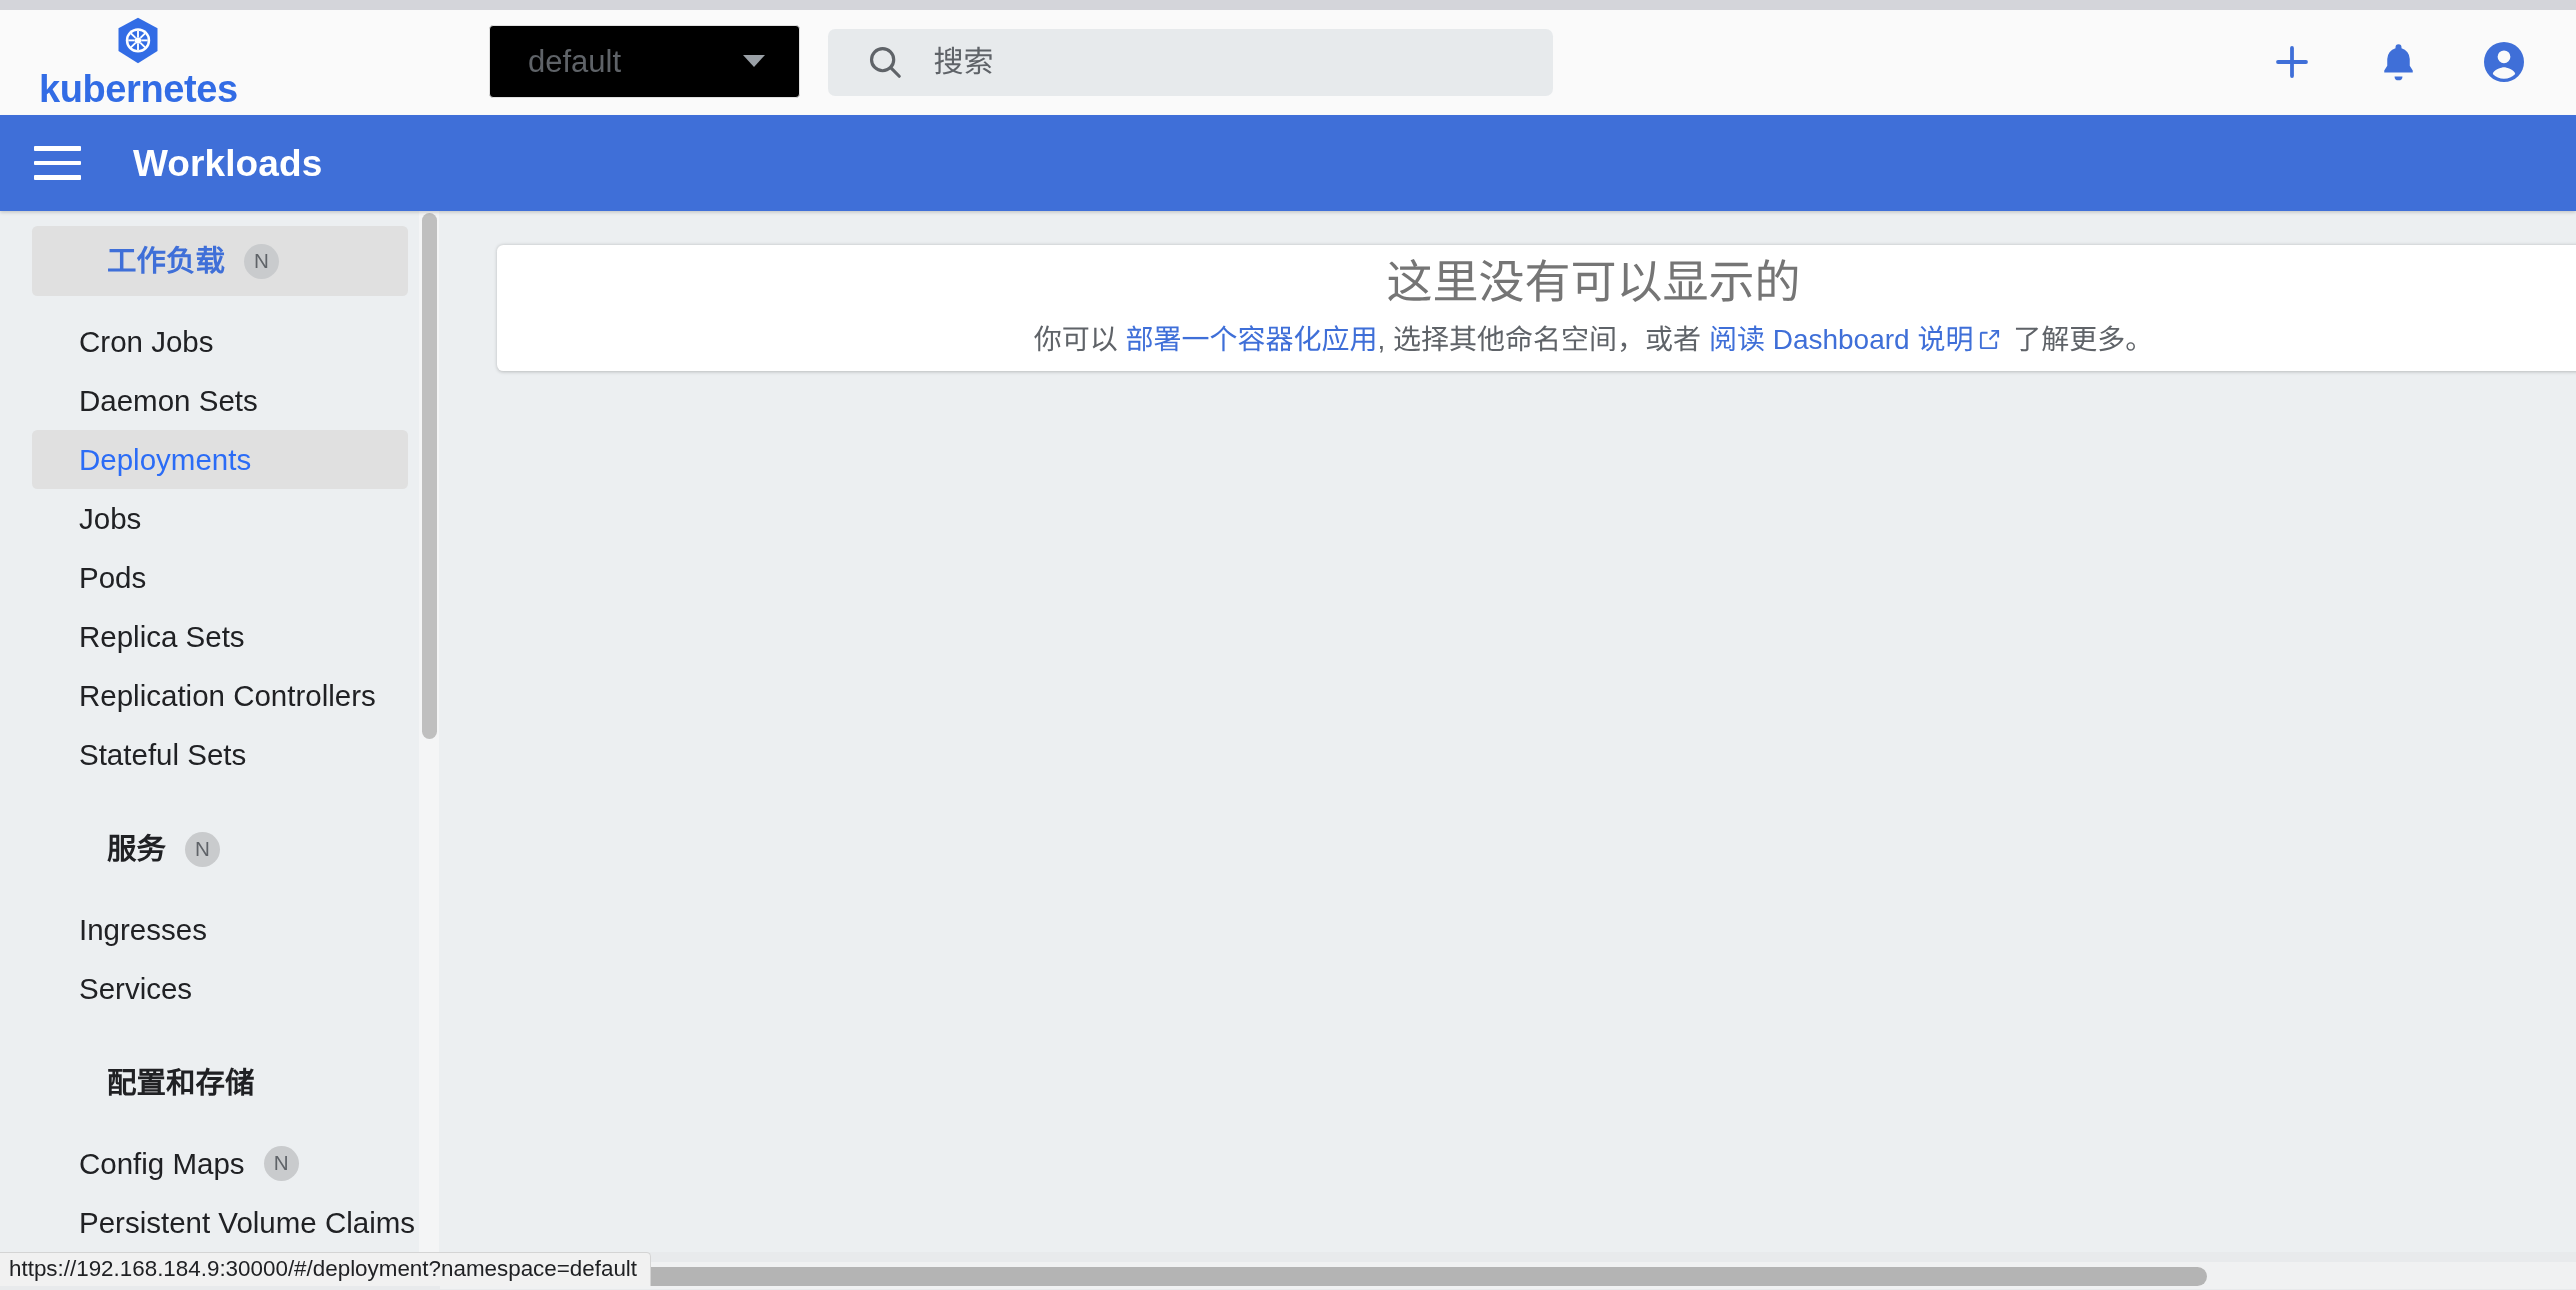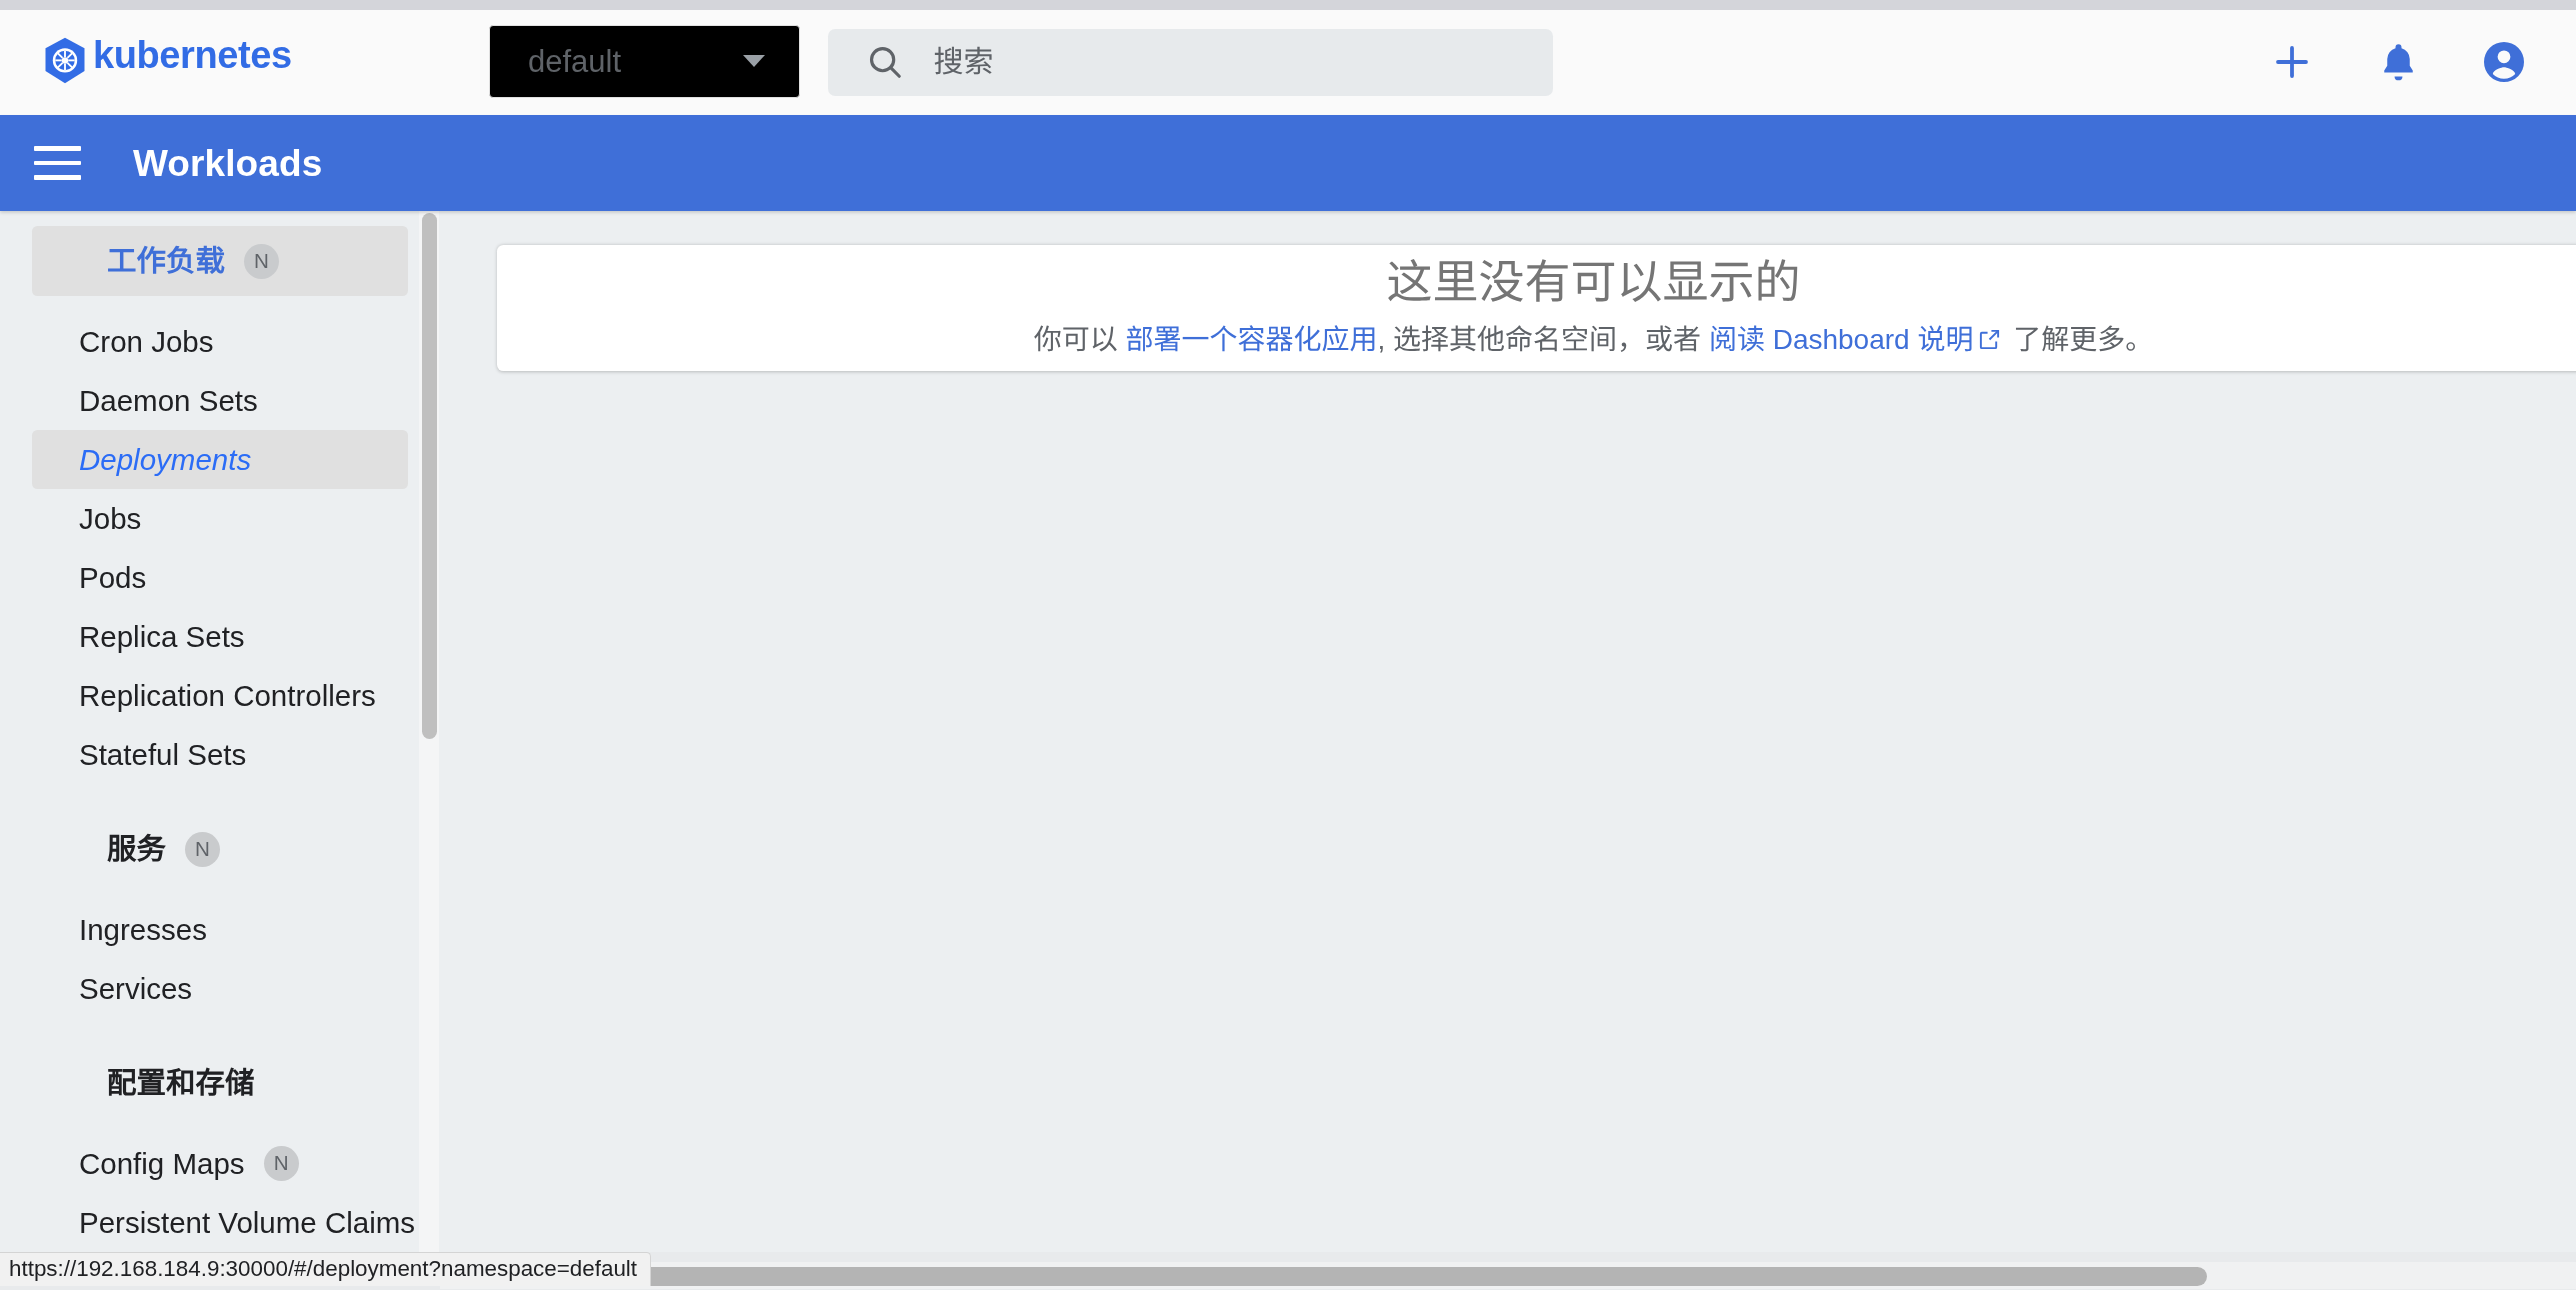--- a/index.html
+++ b/index.html
@@ -35,22 +35,24 @@
     top: 9.8px; left: 0;
     width: 2576px;
     height: 105px;
     background: #fafafa;
     display: flex;
     align-items: center;
   }
 
   .brand {
     display: flex;
+    align-items: center;
     margin-left: 39px;
     gap: 2px;
+    flex-direction: column;
   }
   .brand-logo { width: 52px; height: 52px; display: block; }
   .brand-name {
     font-size: 38px;
     font-weight: 700;
     color: #326ce5;
     letter-spacing: -0.4px;
     line-height: 1;
   }
 
@@ -197,21 +199,21 @@
   .nav-item {
     position: relative;
     margin: 0 31px 0 32px;
     height: 59px;
     display: flex;
     align-items: center;
     padding-left: 47px;
     border-radius: 5.4px;
     cursor: pointer;
   }
-  .nav-item.selected { background: #e0e0e0; font-style: italic; }
+  .nav-item.selected { background: #e0e0e0; }
   .nav-item-label {
     font-size: 29.5px;
     color: #202124;
     line-height: 1;
     white-space: nowrap;
   }
   .nav-item.selected .nav-item-label { color: #2b6cf6; }
 
   .badge-n {
     margin-left: 19px;

